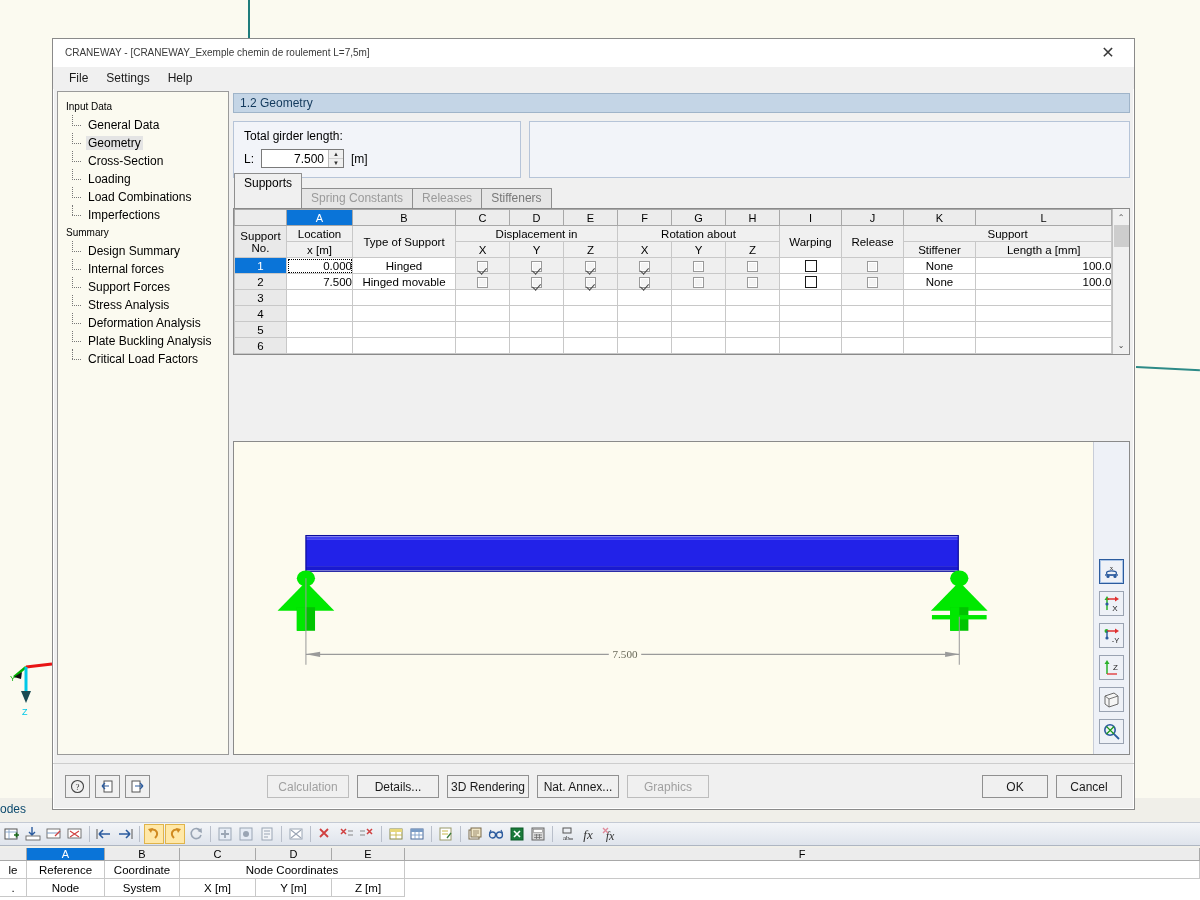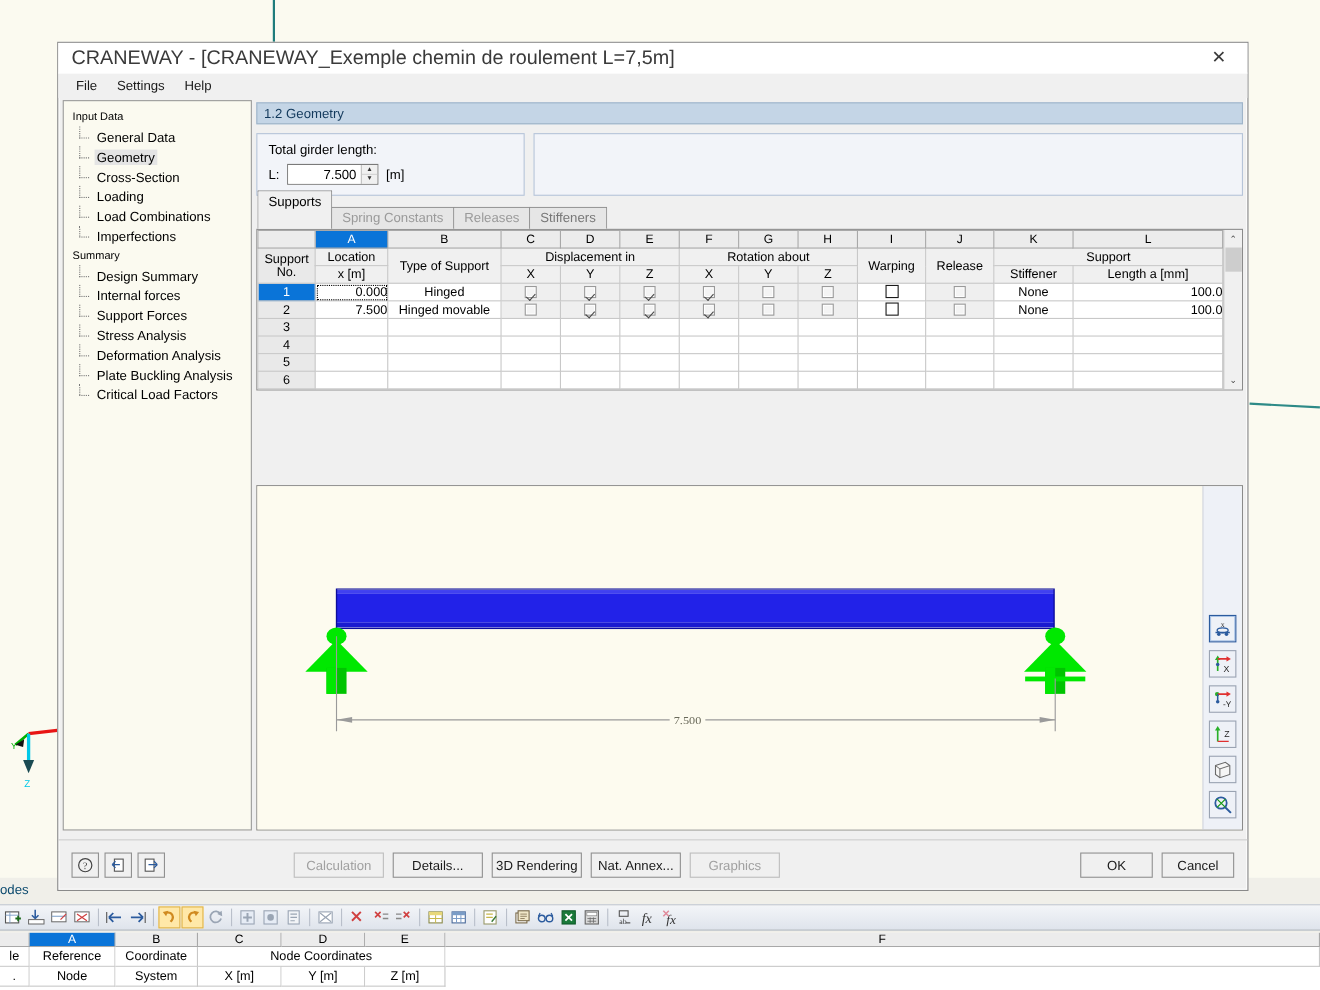--- a/index.html
+++ b/index.html
@@ -29,21 +29,21 @@
     background: #f0f0f0;
     border: 1px solid #8a8a8a;
     box-shadow: 0 0 0 1px #ffffff inset;
   }
   .titlebar {
     height: 28px; background: #ffffff;
     display: flex; align-items: center;
     padding: 0 4px 0 12px;
     border-bottom: 1px solid #fff;
   }
-  .titlebar .ttl { font-size: 18px; color: #3a3a3a; flex: 1; white-space: nowrap; }
+  .titlebar .ttl { font-size: 10px; color: #3a3a3a; flex: 1; white-space: nowrap; }
   .win-close {
     width: 44px; height: 26px; display: flex; align-items: center; justify-content: center;
     font-size: 16px; color: #3a3a3a; cursor: pointer; line-height: 1;
   }
 
   .menubar { height: 22px; background: #f0f0f0; display: flex; align-items: center; padding-left: 8px; gap: 2px; }
   .menubar .mi { padding: 2px 8px; font-size: 12px; color: #1a1a1a; cursor: default; }
 
   .body-area { position: absolute; left: 0; right: 0; top: 50px; bottom: 46px; }
 
@@ -73,21 +73,21 @@
   
   .content { position: absolute; left: 180px; right: 4px; top: 4px; bottom: 8px; }
   .sec-header {
     height: 20px; background: #c4d5e6; border: 1px solid #9fb4c9;
     display: flex; align-items: center; padding-left: 6px;
     font-size: 12px; color: #12395c;
   }
 
   .panels-row { display: flex; gap: 8px; margin-top: 8px; }
   .grpbox { border: 1px solid #b6c4d8; background: #f2f4f9; }
-  .grp-left { width: 244px; height: 57px; padding: 7px 10px; }
+  .grp-left { width: 288px; height: 57px; padding: 7px 10px; }
   .grp-right { flex: 1; height: 57px; }
   .grp-label { font-size: 12px; color: #000; }
   .len-row { display: flex; align-items: center; gap: 7px; margin-top: 6px; }
   .len-row .lk { font-size: 12px; }
   .spin-wrap { display: flex; height: 19px; border: 1px solid #7a7a7a; background: #fff; }
   .spin-wrap input {
     width: 66px; border: 0; outline: 0; text-align: right;
     font-family: "Liberation Sans", sans-serif; font-size: 12px; padding-right: 4px;
     background: #fff;
   }

